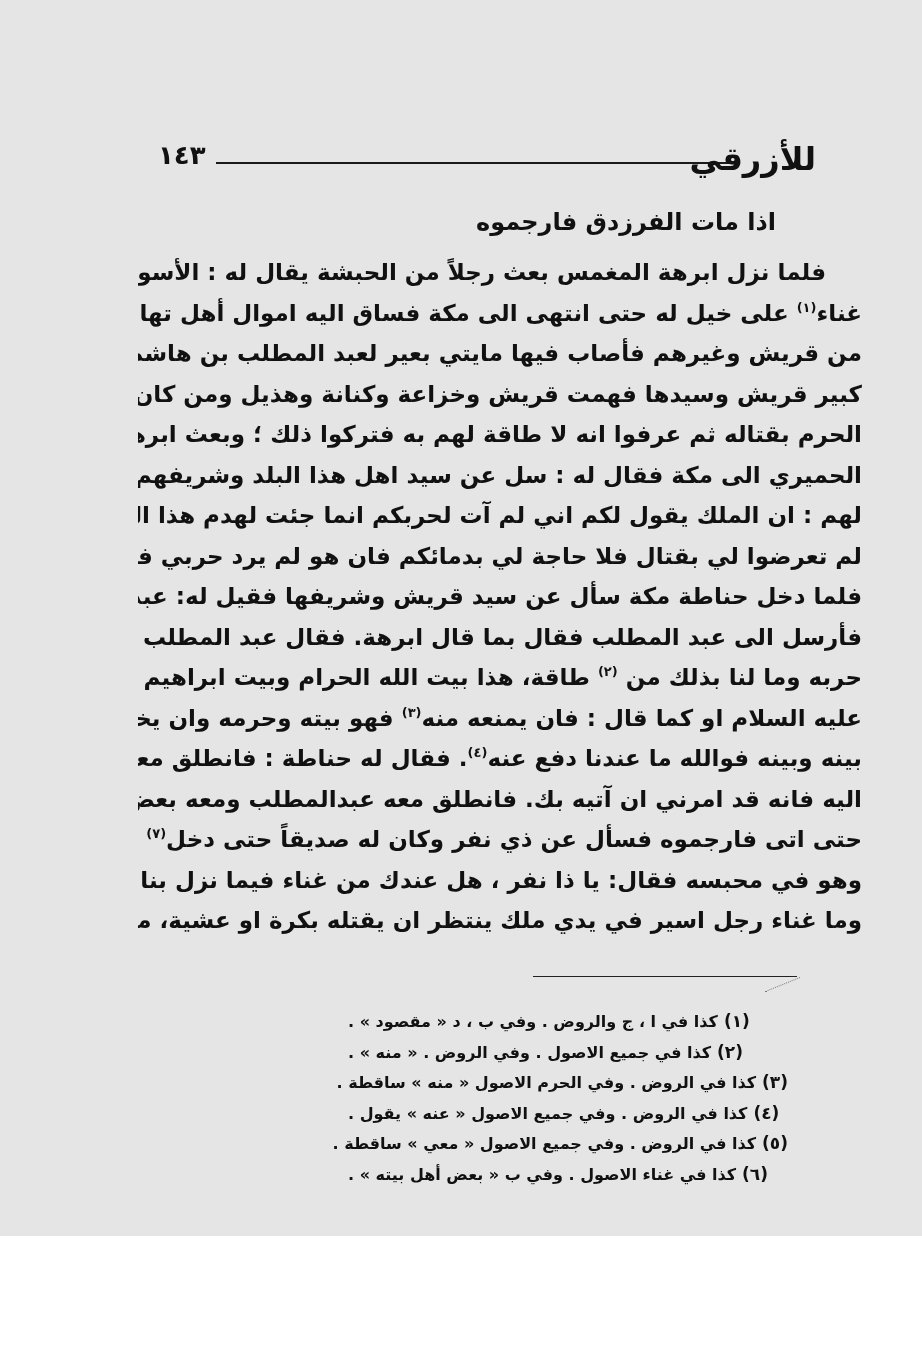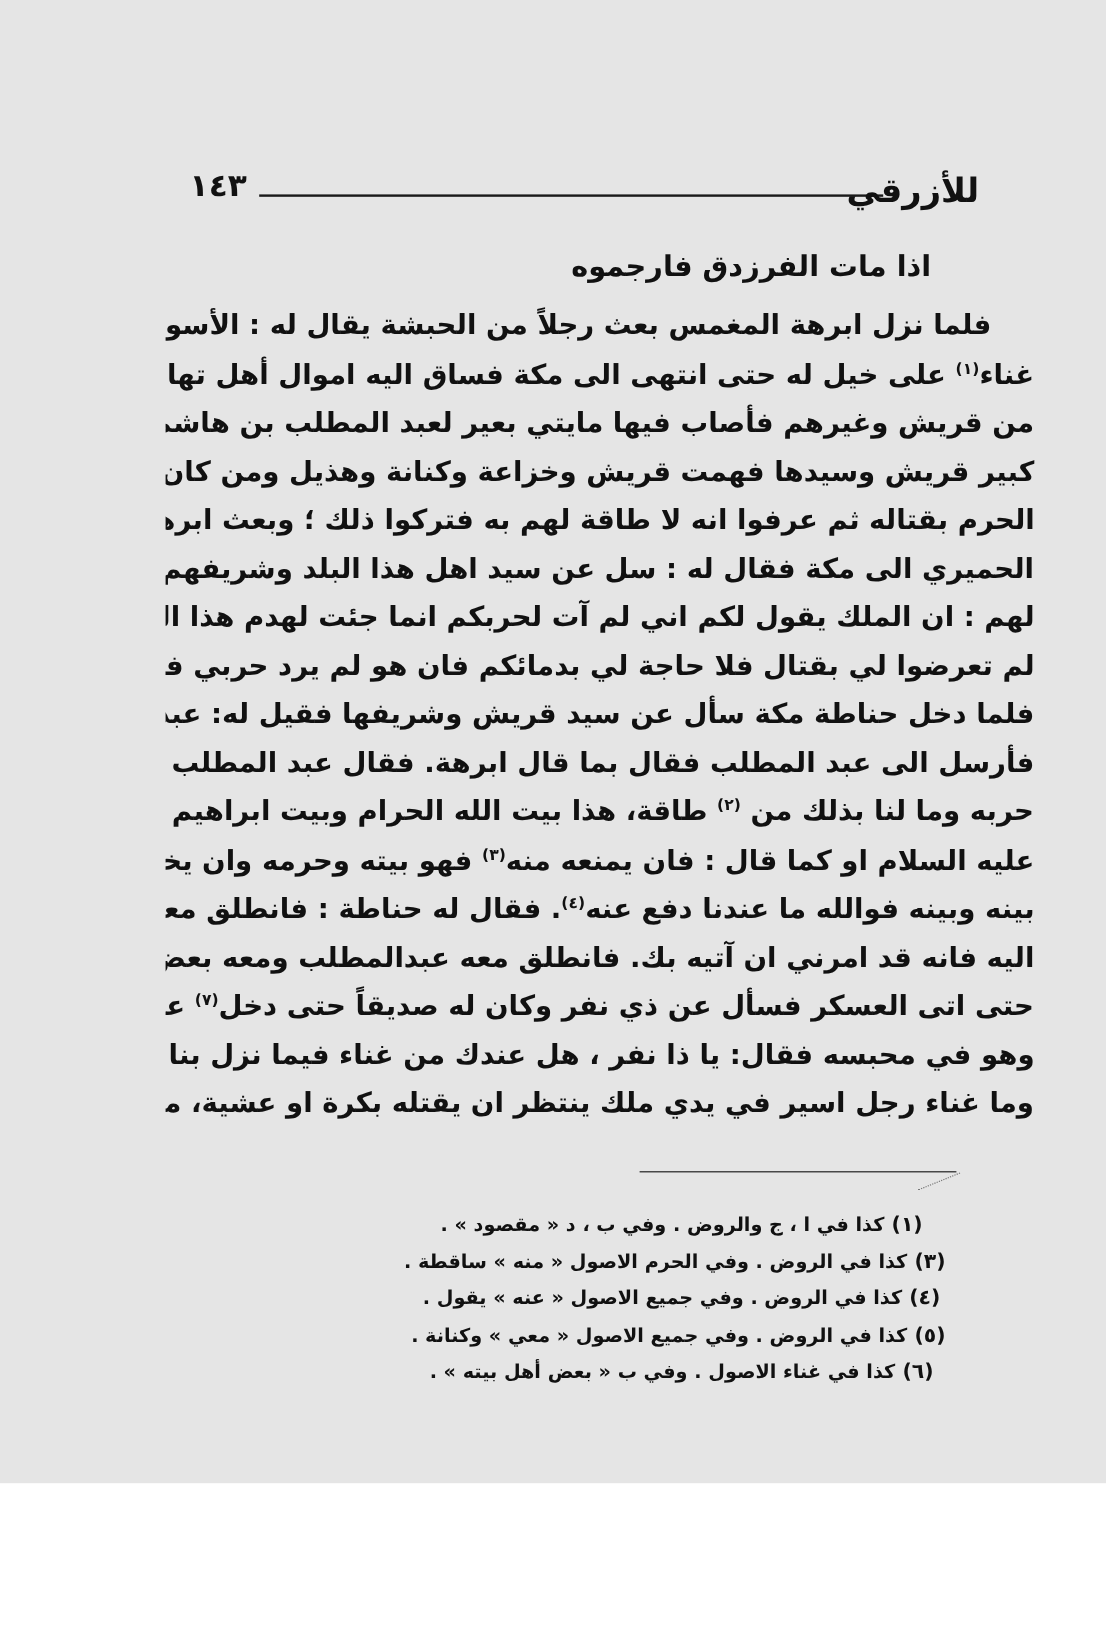--- a/index.html
+++ b/index.html
@@ -44,21 +44,21 @@
       left: 66px;
       top: 24px;
       width: 520px;
       height: 0;
       border-top: 2px solid #1a1a1a;
     }
     .running-title {
       position: absolute;
       right: 6px;
       top: 4px;
-      font-size: 28px;
+      font-size: 32px;
       font-weight: bold;
       direction: rtl;
       line-height: 34px;
     }
     
     .verse {
       position: absolute;
       top: 200px;
       left: 200px;
       width: 576px;
@@ -121,21 +121,21 @@
       right: 150px;
       width: 440px;
       direction: rtl;
     }
     .footnote {
       height: 30.5px;
       line-height: 30.5px;
       font-size: 16px;
       font-weight: bold;
       white-space: nowrap;
-      text-align: center;
+      text-align: left;
     }
     .footnote .fn-num {
       font-size: 17px;
       margin-left: 6px;
     }
   </style>
 </head>
 <body>
 
 <div class="page">
@@ -158,29 +158,30 @@
     <div class="body-line"><span>الحرم بقتاله ثم عرفوا انه لا طاقة لهم به فتركوا ذلك ؛ وبعث ابرهة حناطة</span></div>
     <div class="body-line"><span>الحميري الى مكة فقال له : سل عن سيد اهل هذا البلد وشريفهم ثم قل</span></div>
     <div class="body-line"><span>لهم : ان الملك يقول لكم اني لم آت لحربكم انما جئت لهدم هذا البيت فان</span></div>
     <div class="body-line"><span>لم تعرضوا لي بقتال فلا حاجة لي بدمائكم فان هو لم يرد حربي فأتني به.</span></div>
     <div class="body-line"><span>فلما دخل حناطة مكة سأل عن سيد قريش وشريفها فقيل له: عبد المطلب.</span></div>
     <div class="body-line"><span>فأرسل الى عبد المطلب فقال بما قال ابرهة. فقال عبد المطلب : والله ما نريد</span></div>
     <div class="body-line"><span>حربه وما لنا بذلك من</span> <sup class="fn">(٢)</sup> <span>طاقة، هذا بيت الله الحرام وبيت ابراهيم خليله</span></div>
     <div class="body-line"><span>عليه السلام او كما قال : فان يمنعه منه</span><sup class="fn">(٣)</sup> <span>فهو بيته وحرمه وان يخل</span></div>
     <div class="body-line"><span>بينه وبينه فوالله ما عندنا دفع عنه</span><sup class="fn">(٤)</sup><span>. فقال له حناطة : فانطلق معي</span></div>
     <div class="body-line"><span>اليه فانه قد امرني ان آتيه بك. فانطلق معه عبدالمطلب ومعه بعض بنيه</span></div>
-    <div class="body-line"><span>حتى اتى العسكر فسأل عن ذي نفر وكان له صديقاً حتى دخل</span><sup class="fn">(٧)</sup> <span>عليه</span></div>
+    <div class="body-line"><span>حتى اتى فارجموه فسأل عن ذي نفر وكان له صديقاً حتى دخل</span><sup class="fn">(٧)</sup> <span>عليه</span></div>
     <div class="body-line"><span>وهو في محبسه فقال: يا ذا نفر ، هل عندك من غناء فيما نزل بنا ؟ قال ذو نفر :</span></div>
     <div class="body-line"><span>وما غناء رجل اسير في يدي ملك ينتظر ان يقتله بكرة او عشية، ما عندي</span></div>
   </div>
 
   <div class="footnote-rule"></div>
   <div class="footnote-rule-tick"></div>
 
   <div class="footnotes">
     <div class="footnote"><span class="fn-num">(١)</span><span>كذا في ا ، ج والروض . وفي ب ، د « مقصود » .</span></div>
+    <div class="footnote"><span class="fn-num">(٢)</span><span>كذا في جميع الاصول . وفي الروض . « منه » .</span></div>
     <div class="footnote"><span class="fn-num">(٣)</span><span>كذا في الروض . وفي الحرم الاصول « منه » ساقطة .</span></div>
     <div class="footnote"><span class="fn-num">(٤)</span><span>كذا في الروض . وفي جميع الاصول « عنه » يقول .</span></div>
-    <div class="footnote"><span class="fn-num">(٥)</span><span>كذا في الروض . وفي جميع الاصول « معي » وكنانة .</span></div>
+    <div class="footnote"><span class="fn-num">(٥)</span><span>كذا في الروض . وفي جميع الاصول « معي » ساقطة .</span></div>
     <div class="footnote"><span class="fn-num">(٦)</span><span>كذا في غناء الاصول . وفي ب « بعض أهل بيته » .</span></div>
   </div>
 
 </div>
 
 </body></html>

